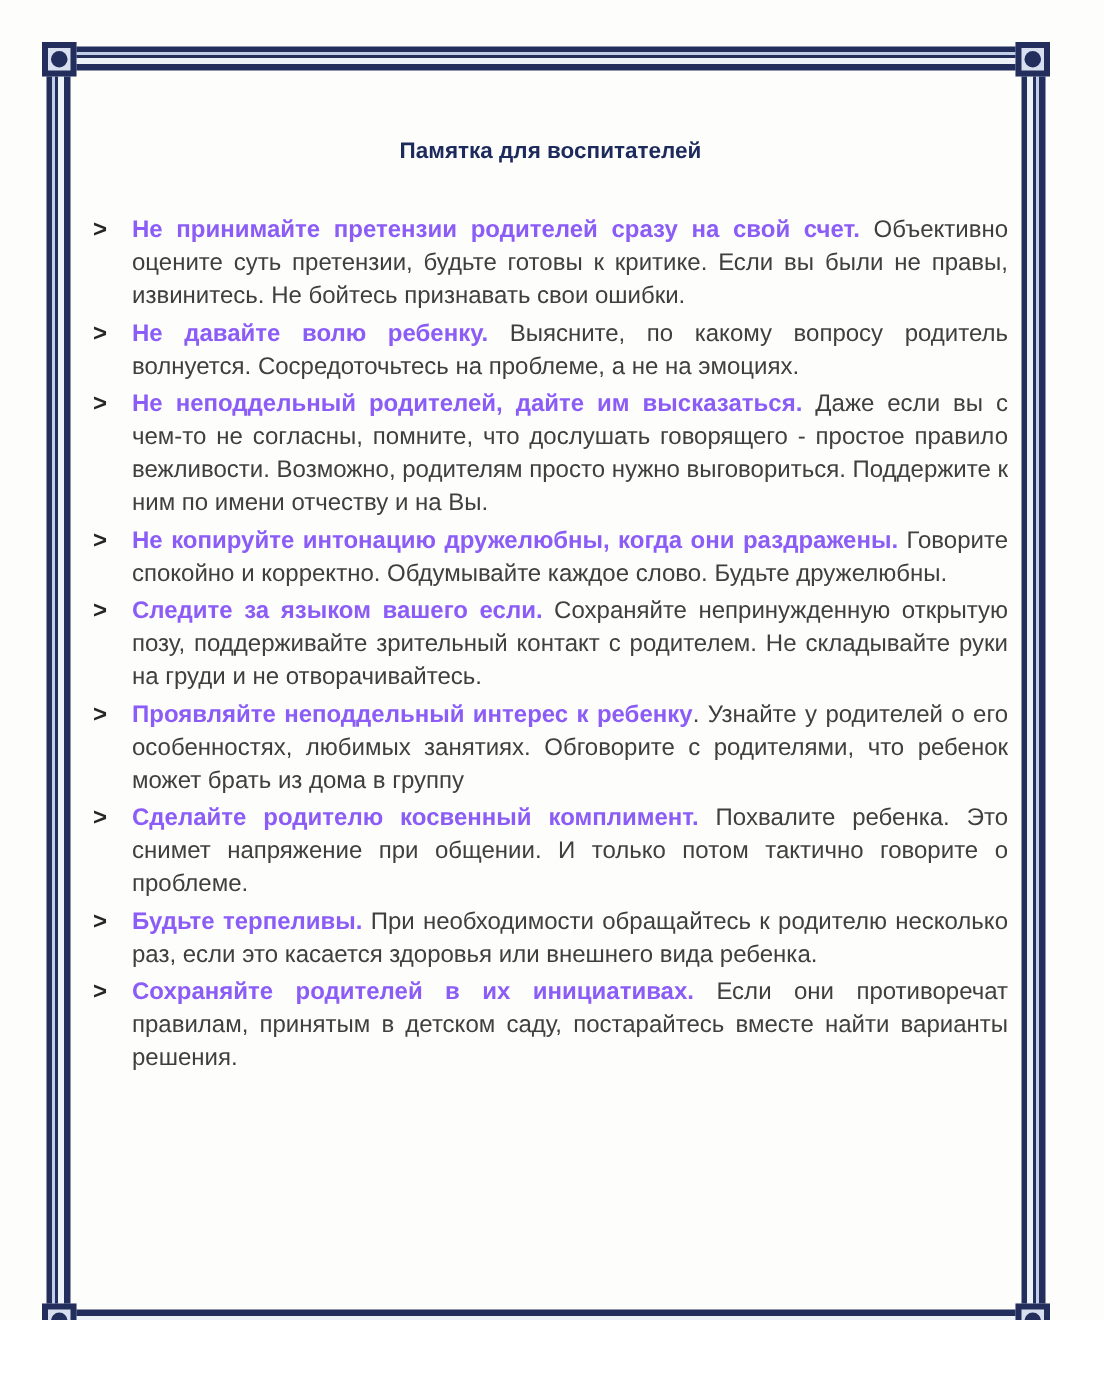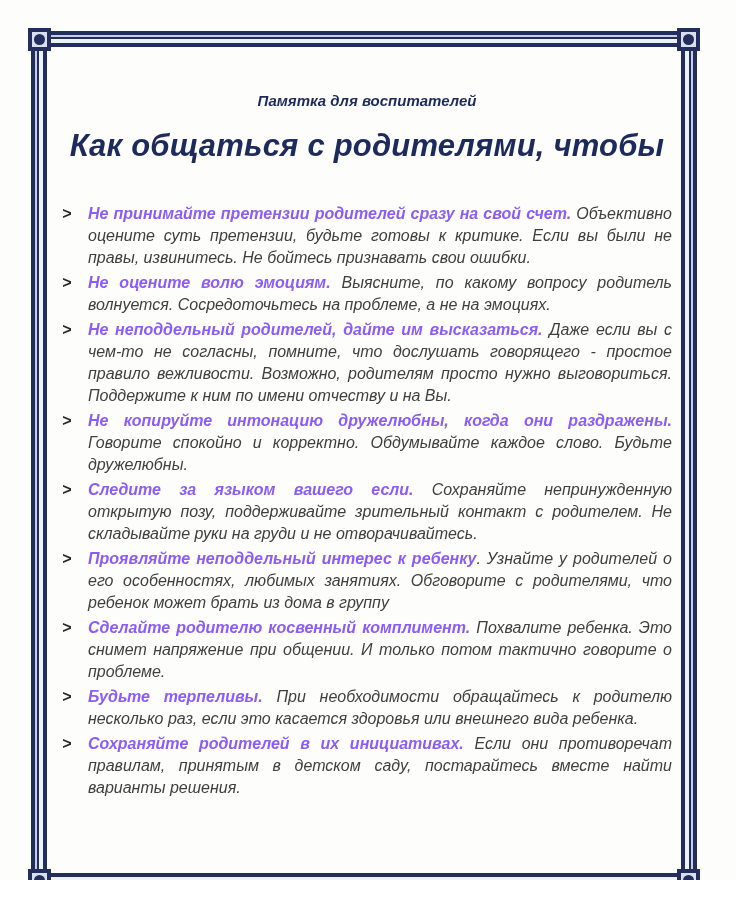--- a/index.html
+++ b/index.html
@@ -6,21 +6,20 @@
   body {
     width: 736px; height: 920px;
     background: #ffffff;
     font-family: "Liberation Sans", sans-serif;
   }
   .page {
     position: relative;
     width: 736px; height: 880px;
     background: #fdfdfc;
     overflow: hidden;
-    font-style: italic;
   }
 
   
   .frame { position: absolute; left: 28px; top: 28px; width: 672px; height: 864px; }
   .bar { position: absolute; }
   .bar-top, .bar-bottom { left: 10px; right: 10px; height: 16px; }
   .bar-left, .bar-right  { top: 10px; bottom: 10px; width: 16px; }
   .bar-top    { top: 3px;    background: linear-gradient(to bottom, #232e5c 0 4px, #c3cfe8 4px 6px, #232e5c 6px 8px, #edf1f8 8px 12px, #232e5c 12px 16px); }
   .bar-bottom { bottom: 3px; background: linear-gradient(to top,    #232e5c 0 4px, #c3cfe8 4px 6px, #232e5c 6px 8px, #edf1f8 8px 12px, #232e5c 12px 16px); }
   .bar-left   { left: 3px;   background: linear-gradient(to right,  #232e5c 0 4px, #c3cfe8 4px 6px, #232e5c 6px 8px, #edf1f8 8px 12px, #232e5c 12px 16px); }
@@ -88,31 +87,30 @@
         <span class="dot"></span>
       </div>
     <div class="corner corner-br">
         <span class="dot"></span>
       </div>
   </div>
 
   <div class="content">
     <div class="kicker">Памятка для воспитателей</div>
     <div class="title">
-      <div>Как общаться с родителями, чтобы</div>
     </div>
 
     <div class="tips">
       <div class="tip">
         <span class="marker">&gt;</span>
         <div class="text"><span class="lead">Не принимайте претензии родителей сразу на свой счет.</span><span> Объективно оцените суть претензии, будьте готовы к критике. Если вы были не правы, извинитесь. Не бойтесь признавать свои ошибки.</span></div>
       </div>
       <div class="tip">
         <span class="marker">&gt;</span>
-        <div class="text"><span class="lead">Не оцените волю эмоциям.</span><span> Выясните, по какому вопросу родитель волнуется. Сосредоточьтесь на проблеме, а не на эмоциях.</span></div>
+        <div class="text"><span class="lead">Не давайте волю ребенку.</span><span> Выясните, по какому вопросу родитель волнуется. Сосредоточьтесь на проблеме, а не на эмоциях.</span></div>
       </div>
       <div class="tip">
         <span class="marker">&gt;</span>
         <div class="text"><span class="lead">Не неподдельный родителей, дайте им высказаться.</span><span> Даже если вы с чем-то не согласны, помните, что дослушать говорящего - простое правило вежливости. Возможно, родителям просто нужно выговориться. Поддержите к ним по имени отчеству и на Вы.</span></div>
       </div>
       <div class="tip">
         <span class="marker">&gt;</span>
         <div class="text"><span class="lead">Не копируйте интонацию дружелюбны, когда они раздражены.</span><span> Говорите спокойно и корректно. Обдумывайте каждое слово. Будьте дружелюбны.</span></div>
       </div>
       <div class="tip">

